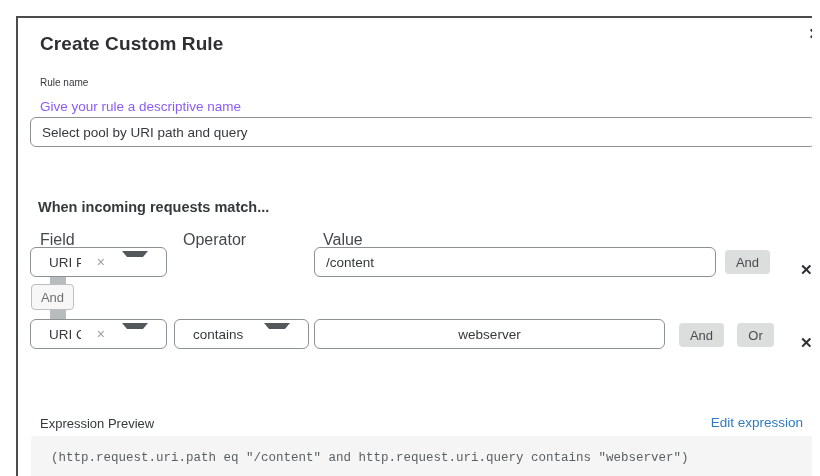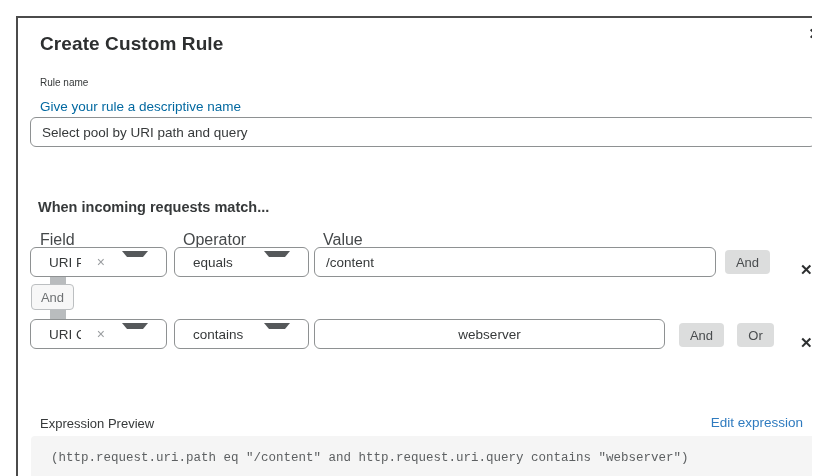--- a/index.html
+++ b/index.html
@@ -20,21 +20,21 @@
     letter-spacing:0.1px;
   }
   .close-btn {
     position:absolute; top:6px; right:9px;
     font-size:15px; font-weight:700; color:#2d2f30;
     cursor:pointer; line-height:1;
     padding:2px;
   }
 
   .label-strong { position:absolute; font-size:10px; color:#36393a; }
-  .helper { position:absolute; font-size:13.5px; color:#0369a1; }
+  .helper { position:absolute; font-size:13.5px; color:#8b5cf6; }
 
   .text-input {
     position:absolute;
     height:30px;
     border:1px solid #8e9192; border-radius:6px;
     background:#fff;
     font-family:"Liberation Sans", sans-serif;
     font-size:13.5px; color:#36393a;
     padding:0 11px;
     outline:none;
@@ -130,26 +130,20 @@
   <div class="col-label" style="left:157px;">Operator</div>
   <div class="col-label" style="left:297px;">Value</div>
 
   <div class="select-box" style="left:12px; top:229px; width:137px;">
     <span class="select-text">URI Path</span>
     <span class="select-right">
       <span class="clear-x">×</span>
       <span class="caret"></span>
     </span>
   </div>
-  <div class="select-box" style="left:156px; top:229px; width:135px;">
-    <span class="select-text">equals</span>
-    <span class="select-right">
-      <span class="caret"></span>
-    </span>
-  </div>
   <input class="text-input" style="left: 296px; top: 229px; width: 402px;" type="text" value="/content">
   <button class="combo-btn" style="left:707px; top:232px; width:45px;">And</button>
   <div class="delete-x" style="left:774px; top:236px;">✕</div>
 
   <div class="connector-line" style="top:259px; height:7px;"></div>
   <div class="connector-badge">And</div>
   <div class="connector-line" style="top:292px; height:9px;"></div>
 
   <div class="select-box" style="left:12px; top:301px; width:137px;">
     <span class="select-text">URI Query St...</span>

